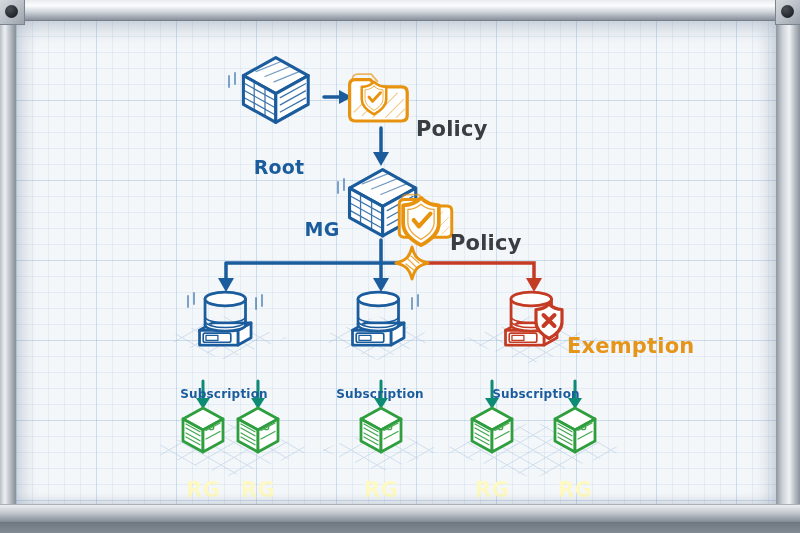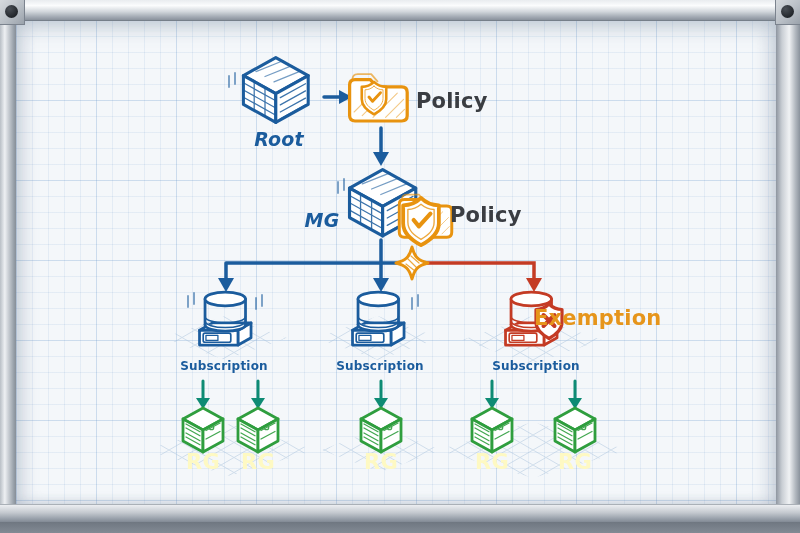--- a/index.html
+++ b/index.html
@@ -34,21 +34,21 @@
     background:linear-gradient(#6f7781,#828a94);}
   .cap{position:absolute;width:24px;height:24px;top:0;
     background:linear-gradient(135deg,#d6dade 0%,#b9bfc6 55%,#9aa2ab 100%);
     border-bottom:1px solid #7b838e;}
   .cap-left{left:0;border-right:1px solid #7b838e;}
   .cap-right{right:0;border-left:1px solid #7b838e;}
   .screw{position:absolute;left:5px;top:5px;width:13px;height:13px;border-radius:50%;
     background:radial-gradient(circle at 35% 30%,#4a4f56,#22262b 70%);}
   
   .art{position:absolute;left:0;top:0;width:800px;height:533px;pointer-events:none;}
-  .lbl{position:absolute;font-weight:600;white-space:nowrap;letter-spacing:.2px;}
+  .lbl{position:absolute;font-weight:600;white-space:nowrap;letter-spacing:.2px;margin-top:28px;}
   .ctr{transform:translate(-50%,-50%);}
   .vctr{transform:translateY(-50%);}
   .blue{color:#1b5c9d;}
   .dark{color:#3a3d42;}
   .orange{color:#e6951b;}
   .green{color:#fef9c3;}
   .fs-root{font-size:19px;}
   .fs-policy{font-size:21px;}
   .fs-mg{font-size:19px;}
   .fs-sub{font-size:12px;}
@@ -233,25 +233,25 @@
         <use href="#rgcube"></use>
       </g>
     <g transform="translate(469,406)" color="#2f9e3e">
         <use href="#rgcube"></use>
       </g>
     <g transform="translate(552,406)" color="#2f9e3e">
         <use href="#rgcube"></use>
       </g>
   </svg>
 
-  <div class="lbl blue fs-root ctr" style="left:279px;top:139px;font-style:italic;">Root</div>
+  <div class="lbl blue fs-root ctr" style="left:279px;top:139px;">Root</div>
   <div class="lbl dark fs-policy vctr" style="left:416px;top:101px;">Policy</div>
-  <div class="lbl blue fs-mg ctr" style="left:322px;top:220px;font-style:italic;">MG</div>
+  <div class="lbl blue fs-mg ctr" style="left:322px;top:201px;">MG</div>
   <div class="lbl dark fs-policy vctr" style="left:450px;top:215px;">Policy</div>
-  <div class="lbl orange fs-exempt vctr" style="left:534px;top:318px;">Exemption</div>
+  <div class="lbl orange fs-exempt vctr" style="left:567px;top:318px;">Exemption</div>
   <div class="lbl blue fs-sub ctr" style="left:224px;top:366px;">Subscription</div>
   <div class="lbl blue fs-sub ctr" style="left:380px;top:366px;">Subscription</div>
   <div class="lbl blue fs-sub ctr" style="left:536px;top:366px;">Subscription</div>
   <div class="lbl green fs-rg ctr" style="left:203px;top:462px;">RG</div>
   <div class="lbl green fs-rg ctr" style="left:258px;top:462px;">RG</div>
   <div class="lbl green fs-rg ctr" style="left:381px;top:462px;">RG</div>
   <div class="lbl green fs-rg ctr" style="left:492px;top:462px;">RG</div>
   <div class="lbl green fs-rg ctr" style="left:575px;top:462px;">RG</div>
 
   <div class="board-shadow"></div>

